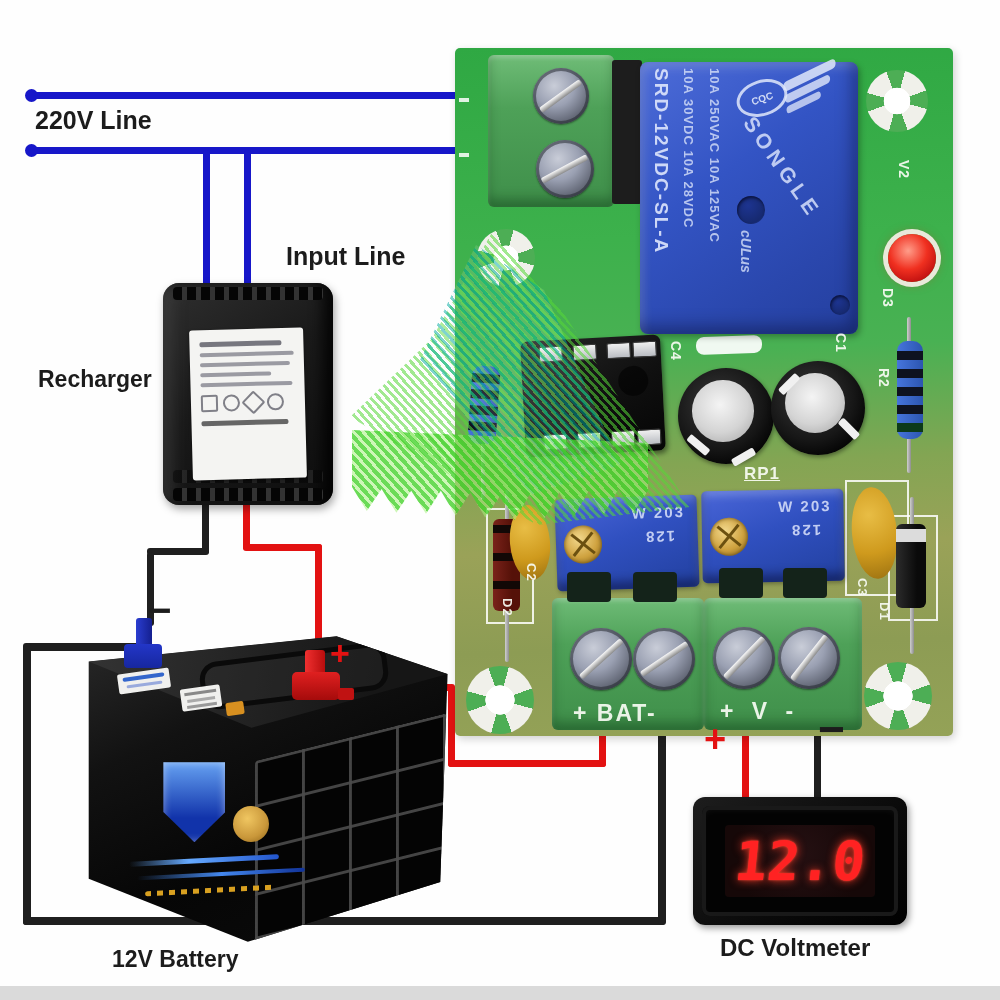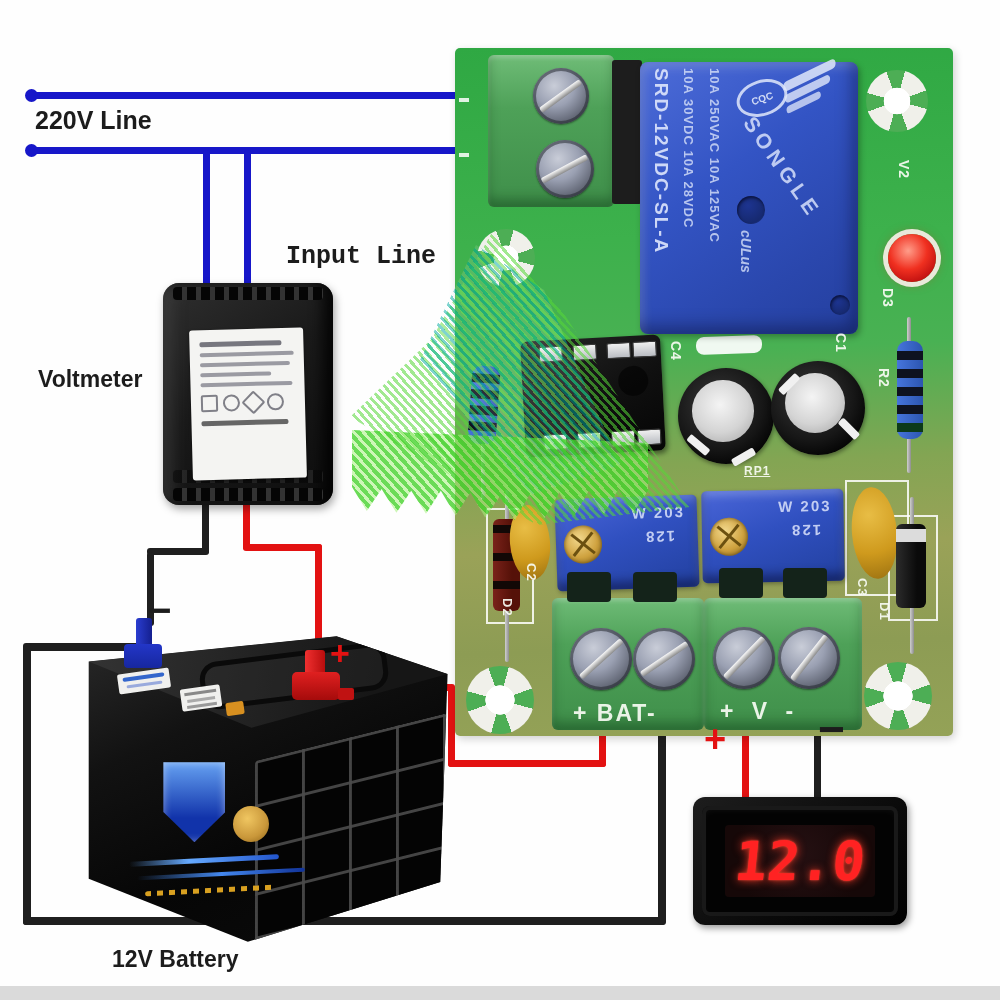--- a/index.html
+++ b/index.html
@@ -128,22 +128,22 @@
 <div class="stage">
 
   <div class="wire blue" style="left:30px;top:92px;width:432px;height:7px;"></div>
   <div class="dot" style="left:25px;top:89px;width:13px;height:13px;"></div>
   <div class="wire blue" style="left:30px;top:147px;width:432px;height:7px;"></div>
   <div class="dot" style="left:25px;top:144px;width:13px;height:13px;"></div>
   <div class="wire blue" style="left:203px;top:150px;width:7px;height:138px;"></div>
   <div class="wire blue" style="left:244px;top:150px;width:7px;height:138px;"></div>
 
   <div class="lbl" style="left:35px;top:106px;font-size:25px;">220V Line</div>
-  <div class="lbl" style="left:286px;top:242px;font-size:25px;font-family:Liberation Mono, monospace;">Input Line</div>
-  <div class="lbl" style="left:38px;top:366px;font-size:23px;">Voltmeter</div>
+  <div class="lbl" style="left:286px;top:242px;font-size:25px;">Input Line</div>
+  <div class="lbl" style="left:38px;top:366px;font-size:23px;">Recharger</div>
 
   <div class="rech">
     <div class="ribs" style="top:4px;"></div>
     <div class="ribs" style="bottom:4px;"></div>
     <div class="ribs" style="bottom:22px;opacity:.5;"></div>
     <div class="rech-label">
       <div class="rl-line" style="width:80%;background:#77777f;height:5px;"></div>
       <div class="rl-line" style="width:92%;"></div>
       <div class="rl-line" style="width:88%;"></div>
       <div class="rl-line" style="width:70%;"></div>
@@ -271,21 +271,21 @@
   <div class="dbody" style="left:493px;top:519px;width:27px;height:92px;background:linear-gradient(90deg,#7a221a,#551108 70%);">
     <div class="band" style="top:6px;height:8px;background:#120806;"></div>
     <div class="band" style="top:34px;height:8px;background:#120806;"></div>
     <div class="band" style="top:62px;height:8px;background:#120806;"></div>
   </div>
   <div class="lead" style="left:505px;top:610px;width:4px;height:52px;"></div>
   <div class="ycap" style="left:510px;top:505px;width:40px;height:75px;transform:rotate(-5deg);"></div>
   <div class="silk vtext" style="left:524px;top:563px;font-size:13px;">C2</div>
   <div class="silk vtext" style="left:500px;top:598px;font-size:13px;">D2</div>
 
-  <div class="silk" style="left:744px;top:464px;font-size:12px;text-decoration:underline;">RP1</div>
+  <div class="silk" style="left:744px;top:464px;font-size:17px;text-decoration:underline;">RP1</div>
   <div class="pot" style="left:556px;top:497px;width:142px;height:92px;transform:rotate(-2deg);">
     <div class="gold">
         <i></i>
         <b></b>
       </div>
     <div class="txt">
         <div>W 203</div>
       <div class="flip">128</div>
       </div>
   </div>
@@ -368,15 +368,16 @@
   <div class="lbl" style="left:148px;top:588px;font-size:40px;">−</div>
   <div class="lbl" style="left:330px;top:634px;font-size:34px;color:#e31212;">+</div>
   <div class="lbl" style="left:112px;top:946px;font-size:23px;">12V Battery</div>
 
   <div class="vm">
     <div class="vm-frame"></div>
     <div class="vm-display">
       <span class="vm-digits">12.0</span>
     </div>
   </div>
+  <div class="lbl" style="left:720px;top:934px;font-size:24px;">DC Voltmeter</div>
 
   <div class="graybar"></div>
 </div>
 
 </body></html>

